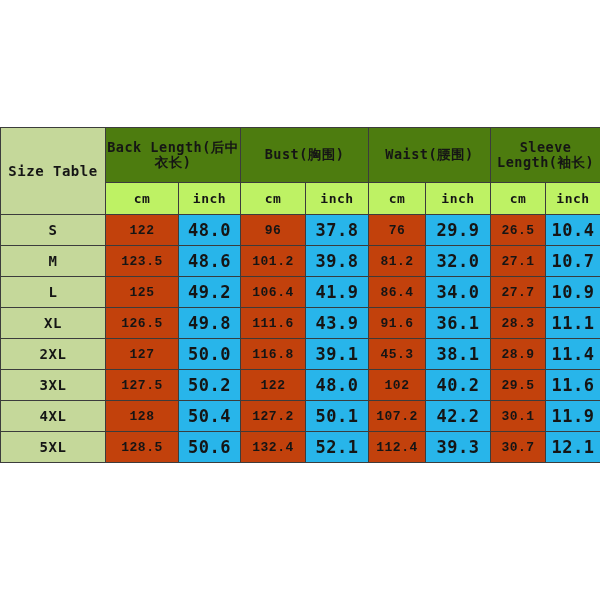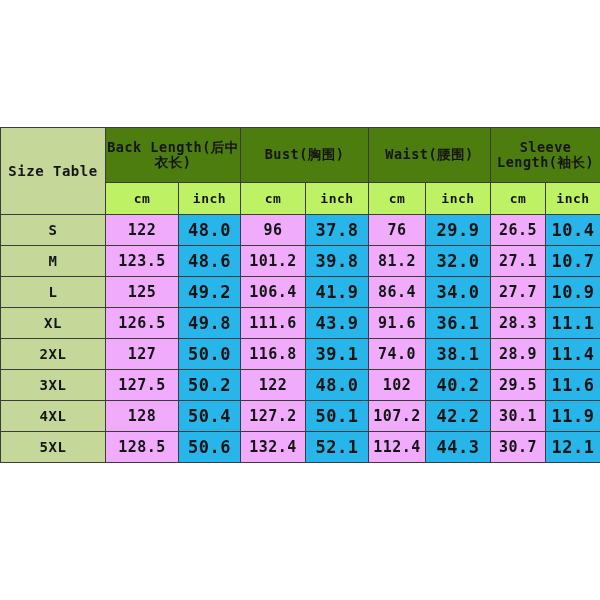--- a/index.html
+++ b/index.html
@@ -58,23 +58,24 @@
     font-size: 13px;
   }
 
   
   td.size-cell {
     background: #c5d89a;
     height: 30px;
     font-size: 14px;
   }
   td.cm-cell {
-    background: #f0abfc;
+    background: #c2410c;
     height: 30px;
-    font-size: 15px;
+    font-size: 13px;
+    font-family: Liberation Mono, monospace;
   }
   td.inch-cell {
     background: #28b5ea;
     height: 30px;
     font-size: 17px;
   }
 
   
   col.c-size  { width: 105px; }
   col.c-bl-cm { width: 73px; }
@@ -165,21 +166,21 @@
           <td class="inch-cell">36.1</td>
           <td class="cm-cell">28.3</td>
           <td class="inch-cell">11.1</td>
         </tr>
         <tr>
           <td class="size-cell">2XL</td>
           <td class="cm-cell">127</td>
           <td class="inch-cell">50.0</td>
           <td class="cm-cell">116.8</td>
           <td class="inch-cell">39.1</td>
-          <td class="cm-cell">74.0</td>
+          <td class="cm-cell">45.3</td>
           <td class="inch-cell">38.1</td>
           <td class="cm-cell">28.9</td>
           <td class="inch-cell">11.4</td>
         </tr>
         <tr>
           <td class="size-cell">3XL</td>
           <td class="cm-cell">127.5</td>
           <td class="inch-cell">50.2</td>
           <td class="cm-cell">122</td>
           <td class="inch-cell">48.0</td>
@@ -199,19 +200,19 @@
           <td class="cm-cell">30.1</td>
           <td class="inch-cell">11.9</td>
         </tr>
         <tr>
           <td class="size-cell">5XL</td>
           <td class="cm-cell">128.5</td>
           <td class="inch-cell">50.6</td>
           <td class="cm-cell">132.4</td>
           <td class="inch-cell">52.1</td>
           <td class="cm-cell">112.4</td>
-          <td class="inch-cell">44.3</td>
+          <td class="inch-cell">39.3</td>
           <td class="cm-cell">30.7</td>
           <td class="inch-cell">12.1</td>
         </tr>
       </tbody>
   </table>
 </div>
 
 </body></html>

